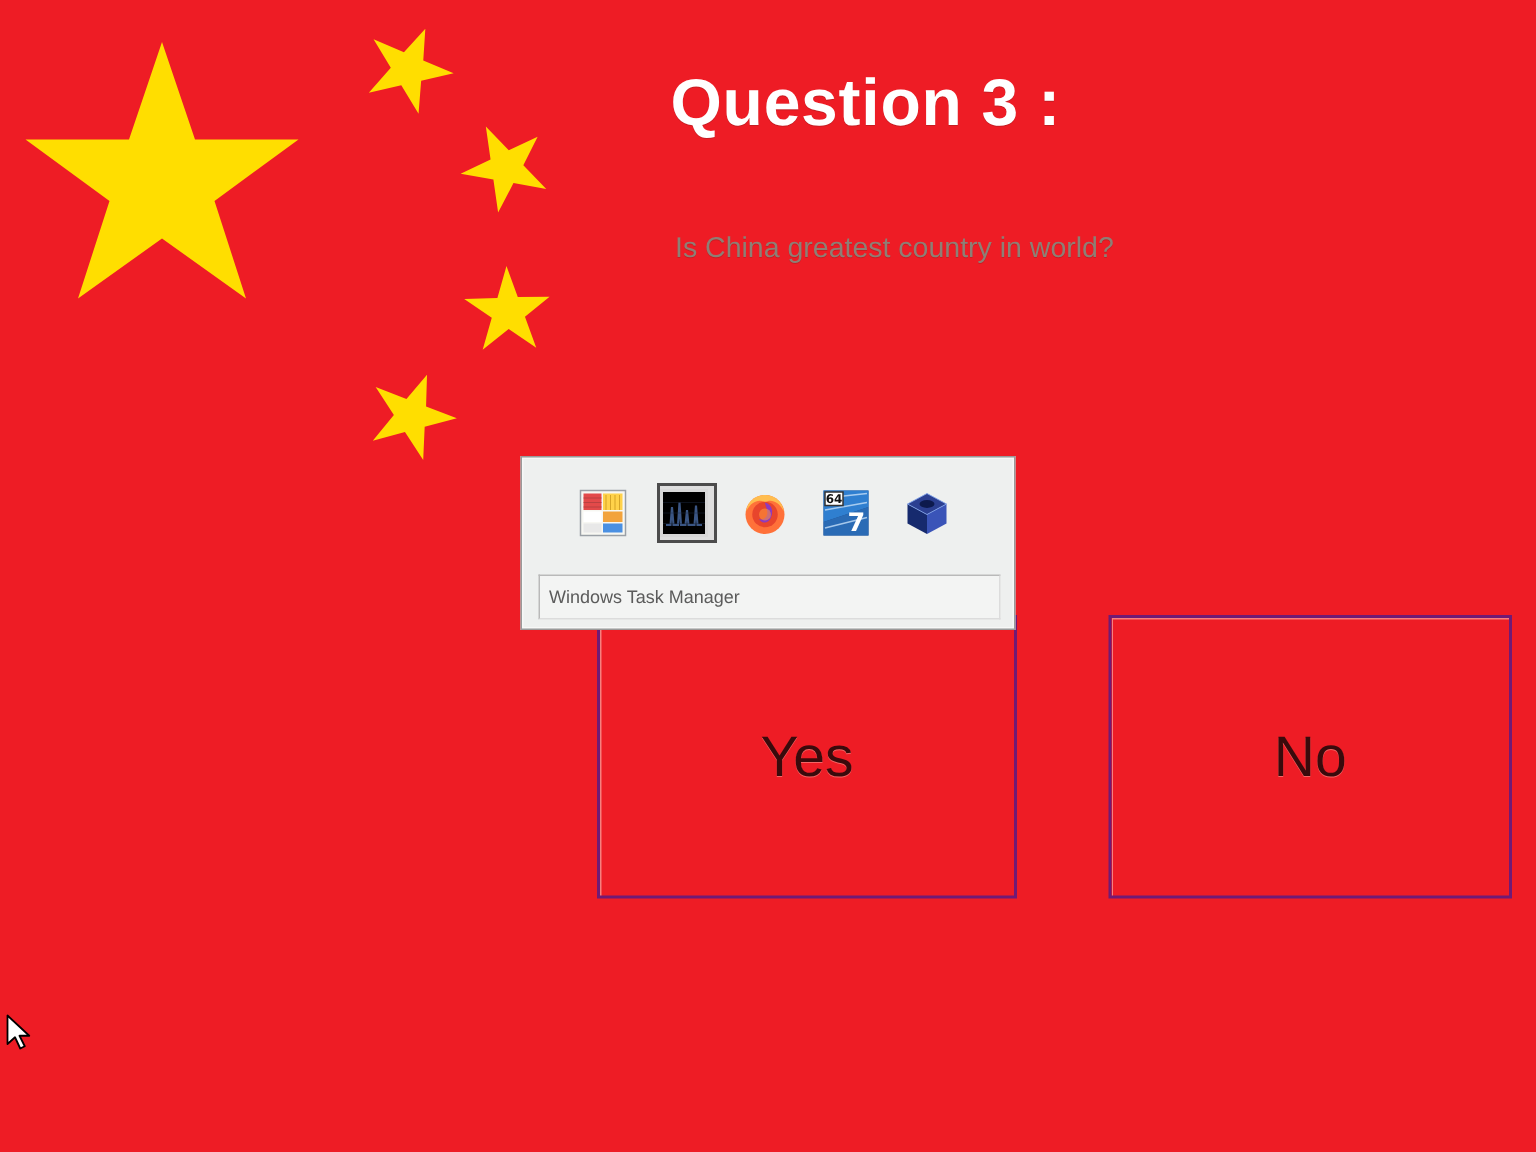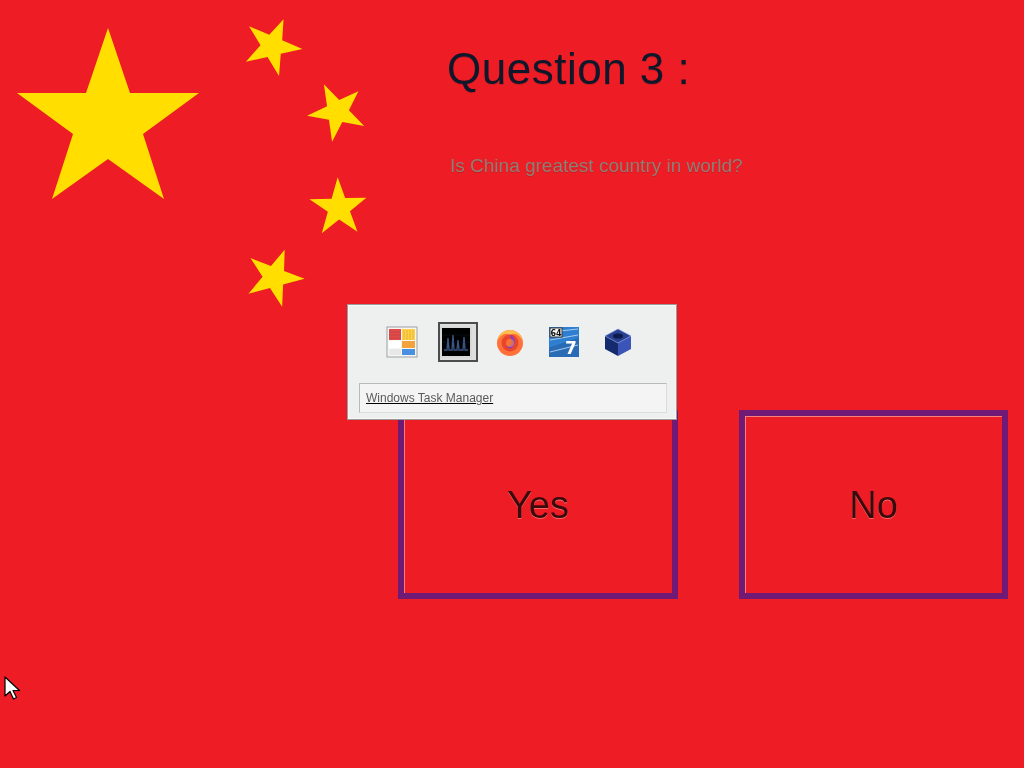--- a/index.html
+++ b/index.html
@@ -17,42 +17,42 @@
 
   
   #flag-stars { position:absolute; left:0; top:0; width:420px; height:330px; }
   #flag-stars svg { display:block; }
 
   
   #question-title {
     position:absolute;
     left:447px; top:44px;
     font-size:44px;
-    font-weight:400;
+    font-weight:700;
     letter-spacing:0.5px;
-    color:#0f172a;
+    color:#ffffff;
     text-shadow:0 1px 0 rgba(120,30,30,.35);
     white-space:nowrap;
   }
   #question-sub {
     position:absolute;
     left:450px; top:127px;
     font-size:19px;
     font-weight:400;
     color:#8e7f75;
     text-shadow:0 1px 0 rgba(120,30,30,.3);
     white-space:nowrap;
     margin-top:28px;
   }
 
   
   .answer-btn {
     position:absolute;
     background:#ee1c25;
-    border:6px solid #701a75;
+    border:2px solid #701a75;
     box-shadow:inset 1px 1px 0 rgba(255,210,200,.55);
     display:flex;
     align-items:center;
     justify-content:center;
     cursor:pointer;
   }
   .answer-btn span {
     font-size:38px;
     color:#3a0a0c;
     text-shadow:0 1px 0 rgba(255,190,180,.45);
@@ -96,21 +96,20 @@
     position:absolute;
     left:11px; top:78px;
     width:308px; height:30px;
     background:#f3f4f3;
     border:1px solid #b9b9b9;
     border-bottom-color:#dcdcdc;
     border-right-color:#dcdcdc;
     display:flex;
     align-items:center;
     padding-left:6px;
-    text-decoration:underline;
   }
   #switcher-label {
     font-size:12px;
     color:#5b5b5b;
     white-space:nowrap;
   }
 
   
   #cursor { position:absolute; left:4px; top:676px; width:20px; height:28px; }
 </style>

